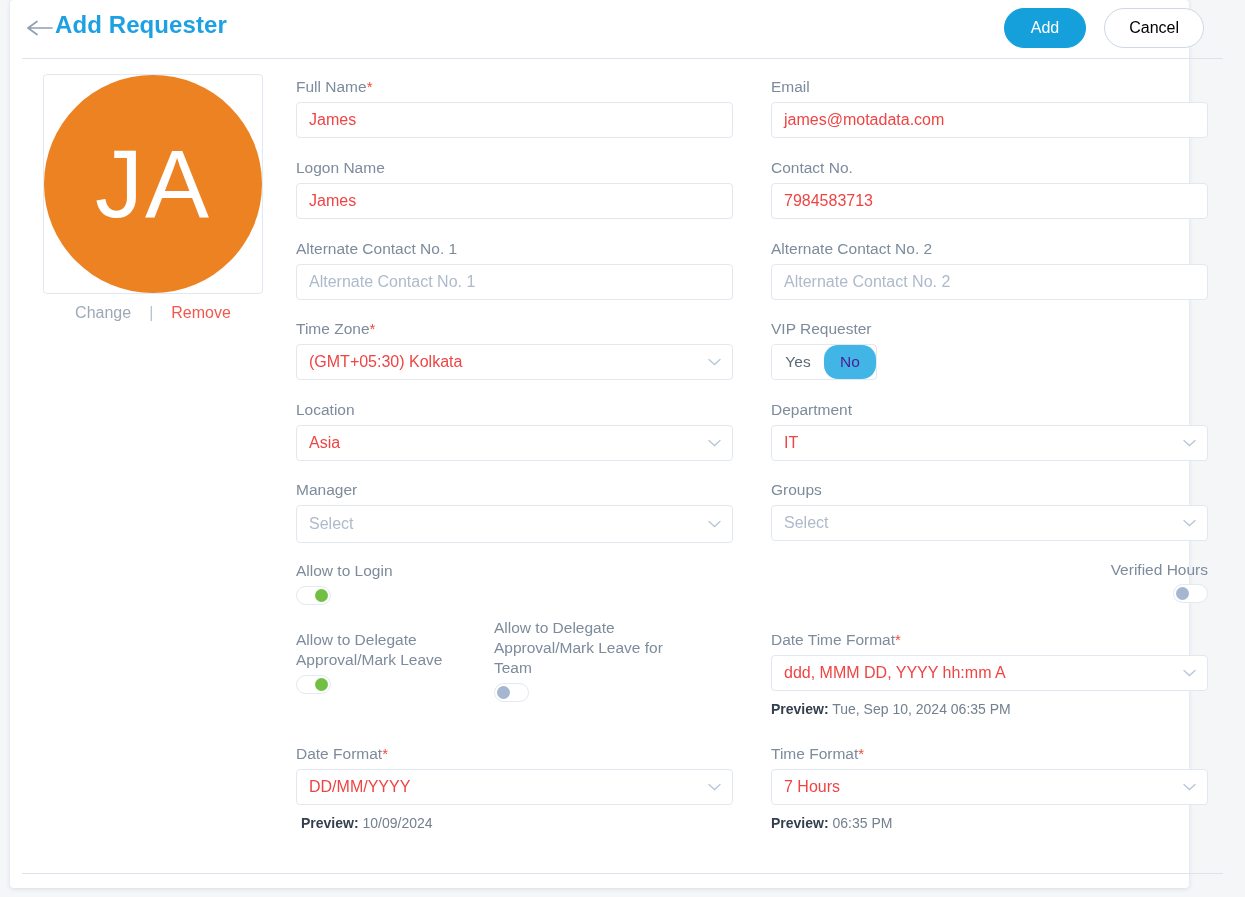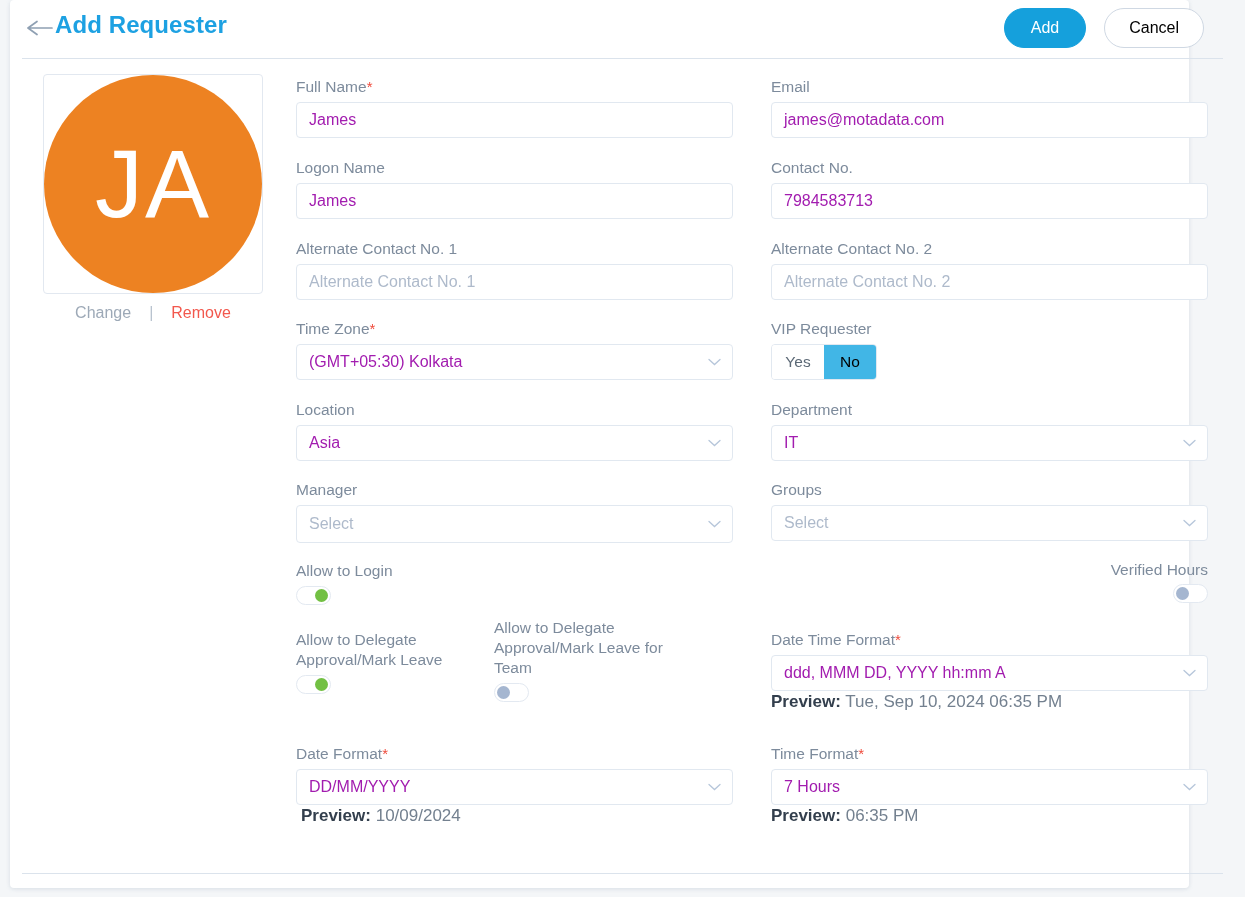--- a/index.html
+++ b/index.html
@@ -169,21 +169,21 @@
   .ctrl {
     width: 437px;
     height: 36px;
     border: 1px solid #e1e8f0;
     border-radius: 4px;
     background: #ffffff;
     display: flex;
     align-items: center;
     padding: 0 12px;
     font-size: 16px;
-    color: #a21caf;
+    color: #ef4444;
   }
   .ctrl.placeholder { color: #aebacb; }
   .ctrl.select { padding-right: 32px; position: relative; }
 
   .chev {
     position: absolute;
     right: 11px;
     top: 50%;
     transform: translateY(-50%);
     width: 13px;
@@ -206,21 +206,22 @@
     display: flex;
     align-items: center;
     justify-content: center;
     font-size: 15.5px;
     color: #5b6875;
     background: #ffffff;
     cursor: pointer;
   }
   .seg.active {
     background: #41B6E6;
-    color: #000000;
+    color: #4c1d95;
+    border-radius: 14px;
   }
 
   
   .toggle {
     width: 35px;
     height: 19px;
     border-radius: 10px;
     border: 1px solid #e3e9f1;
     background: #ffffff;
     position: relative;
@@ -231,23 +232,23 @@
     top: 2px;
     width: 13px;
     height: 13px;
     border-radius: 50%;
     transition: none;
   }
   .toggle.on .knob { right: 2px; background: #72C043; }
   .toggle.off .knob { left: 2px; background: #a5b6d0; }
 
   .preview {
-    font-size: 17px;
+    font-size: 14px;
     color: #73808f;
-    margin-top: 1px;
+    margin-top: 10px;
     white-space: nowrap;
   }
   .preview b { color: #333f4d; font-weight: bold; }
 
   .right-align-label {
     font-size: 15.5px;
     color: #7d8b9c;
     text-align: right;
     white-space: nowrap;
   }

